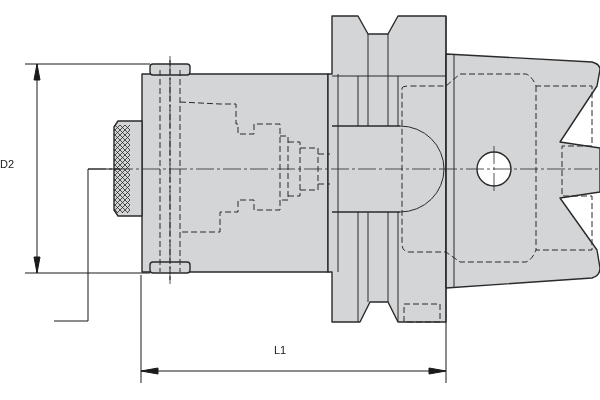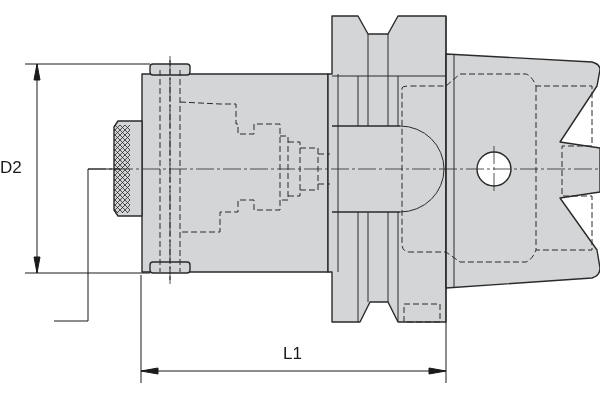--- a/index.html
+++ b/index.html
@@ -1,18 +1,18 @@
 <!DOCTYPE html>
 <html><head>
 <meta charset="utf-8">
 <style>
   html, body { margin:0; padding:0; background:#ffffff; }
   body { width:600px; height:400px; position:relative; overflow:hidden; font-family:"Liberation Sans", sans-serif; }
   svg { position:absolute; left:0; top:0; }
-  .label { position:absolute; font-size:17px; color:#1a1a1a; font-family:"Liberation Sans", sans-serif; }
+  .label { position:absolute; font-size:11px; color:#1a1a1a; font-family:"Liberation Sans", sans-serif; }
 </style>
 </head>
 <body>
 
 <svg width="600" height="400" viewBox="0 0 600 400">
   <g fill="#d4d5d6" stroke="#2a2a2a" stroke-width="1.4" stroke-linejoin="round">
 
     <path d="M142,74 L328,74 L328,272 L142,272 Z"></path>
 
     <rect x="150" y="64" width="40" height="11" rx="3"></rect>
@@ -91,13 +91,13 @@
     <line x1="141" y1="275" x2="141" y2="383"></line>
     <line x1="446" y1="322" x2="446" y2="383"></line>
 
     <line x1="141" y1="371" x2="446" y2="371"></line>
     <path d="M141,371 L158,368 L158,374 Z"></path>
     <path d="M446,371 L429,368 L429,374 Z"></path>
   </g>
 </svg>
 
 <div class="label" style="left:0px; top:158px;">D2</div>
-<div class="label" style="left:283px; top:344px;">L1</div>
+<div class="label" style="left:274px; top:344px;">L1</div>
 
 </body></html>

